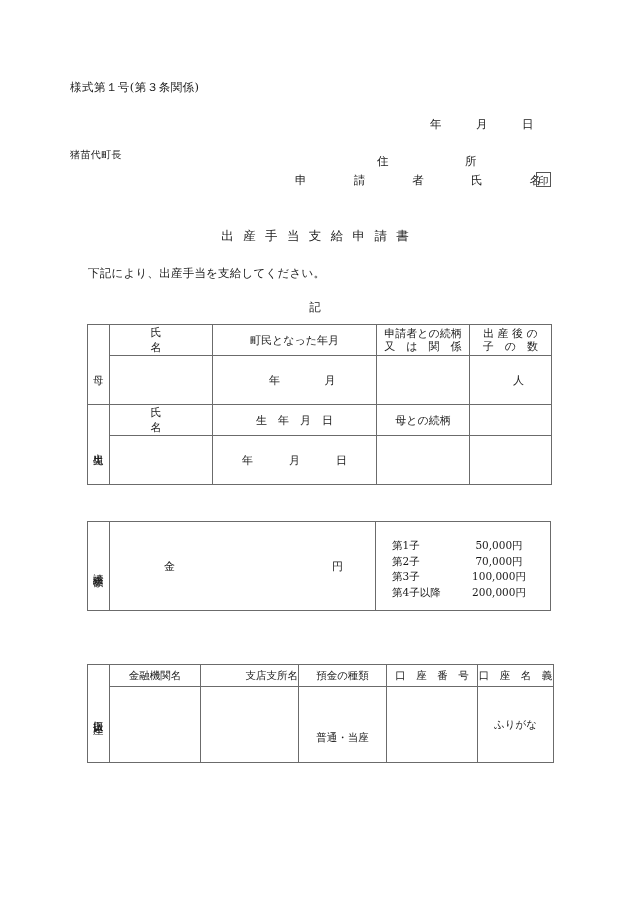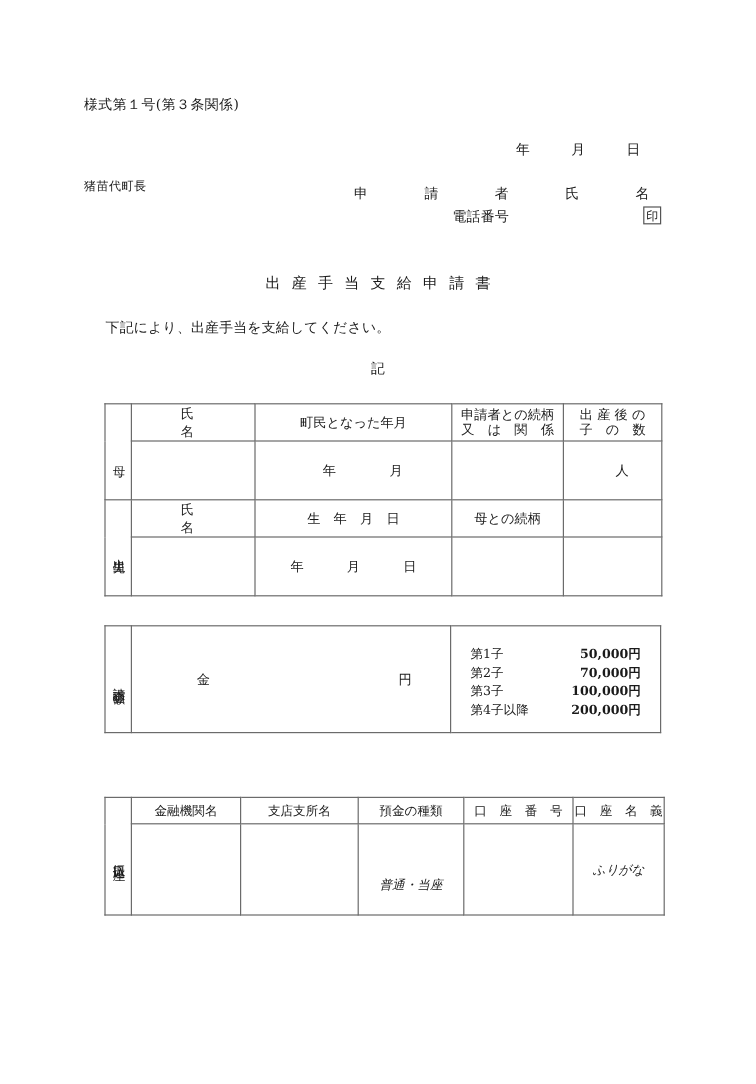--- a/index.html
+++ b/index.html
@@ -116,21 +116,21 @@
     -webkit-text-orientation: upright;
     letter-spacing: 0.10em;
     line-height: 1;
     margin: 0 auto;
     display: inline-block;
     font-size: 10.5px;
   }
 
   
   .tbl-person {
-    left: 87px; top: 336px;
+    left: 87px; top: 324px;
     width: 460px;
   }
   .tbl-person td.side  { width: 21px; }
   .tbl-person td.c-name{ width: 102px; }
   .tbl-person td.c-date{ width: 163px; }
   .tbl-person td.c-rel { width: 92px; }
   .tbl-person td.c-num { width: 81px; }
 
   .th-row td { height: 27px; font-size: 11px; }
   .in-row-m td { height: 48px; padding-left: 16px; }
@@ -164,42 +164,42 @@
   .kin-line .kin-e { margin-right: 6px; }
 
   .fee-list {
     text-align: left;
     padding: 6px 0 0 16px;
     line-height: 15.5px;
     font-size: 10.5px;
   }
   .fee-row { display: block; white-space: nowrap; }
   .fee-name { display: inline-block; width: 72px; }
-  .fee-val  { display: inline-block; width: 70px; text-align: right; font-weight: bold; }
+  .fee-val  { display: inline-block; width: 70px; text-align: center; }
 
   
   .bank-note {
     left: 90px; top: 640px;
     font-size: 11px;
     letter-spacing: 0.01em;
   }
 
   
   .tbl-bank {
     left: 87px; top: 664px;
     width: 460px;
   }
   .tbl-bank td.side   { width: 21px; }
   .tbl-bank td.c-bank { width: 90px; }
-  .tbl-bank td.c-br   { width: 97px; }
+  .tbl-bank td.c-br   { width: 97px; text-align: right; }
   .tbl-bank td.c-type { width: 87px; }
   .tbl-bank td.c-acct { width: 90px; }
   .tbl-bank td.c-hold { width: 75px; }
   .bank-th td { height: 21px; font-size: 10.5px; }
-  .bank-body td { height: 75px; font-style: italic; }
+  .bank-body td { height: 75px; }
   .furigana {
     text-align: left;
     vertical-align: top;
     padding: 3px 0 0 6px;
     font-size: 10.5px;
   }
   .type-val {
     font-size: 10.5px;
     padding-top: 26px;
   }
@@ -223,22 +223,22 @@
 
   <div class="abs form-no nowrap">様式第１号(第３条関係)</div>
 
   <div class="abs date-line nowrap">
     <span class="date-y">年</span><span class="date-m">月</span><span>日</span>
   </div>
 
   <div class="abs addressee nowrap">猪苗代町長</div>
 
   <div class="abs applicant-block">
+    <span class="ap-row"><span class="ap-label ap-jusho">住　　所</span></span>
     <span class="ap-row"><span class="ap-label ap-shimei">申　請　者　氏　名</span></span>
-    <span class="ap-row"><span class="ap-label ap-tel">電話番号</span></span>
   </div>
   <div class="abs seal-box">印</div>
 
   <div class="abs lead-text nowrap">下記により、出産手当を支給してください。</div>
 
   <div class="abs doc-title nowrap">出産手当支給申請書</div>
 
   <div class="abs ki-mark">記</div>
 
   <table class="abs tbl tbl-person">

